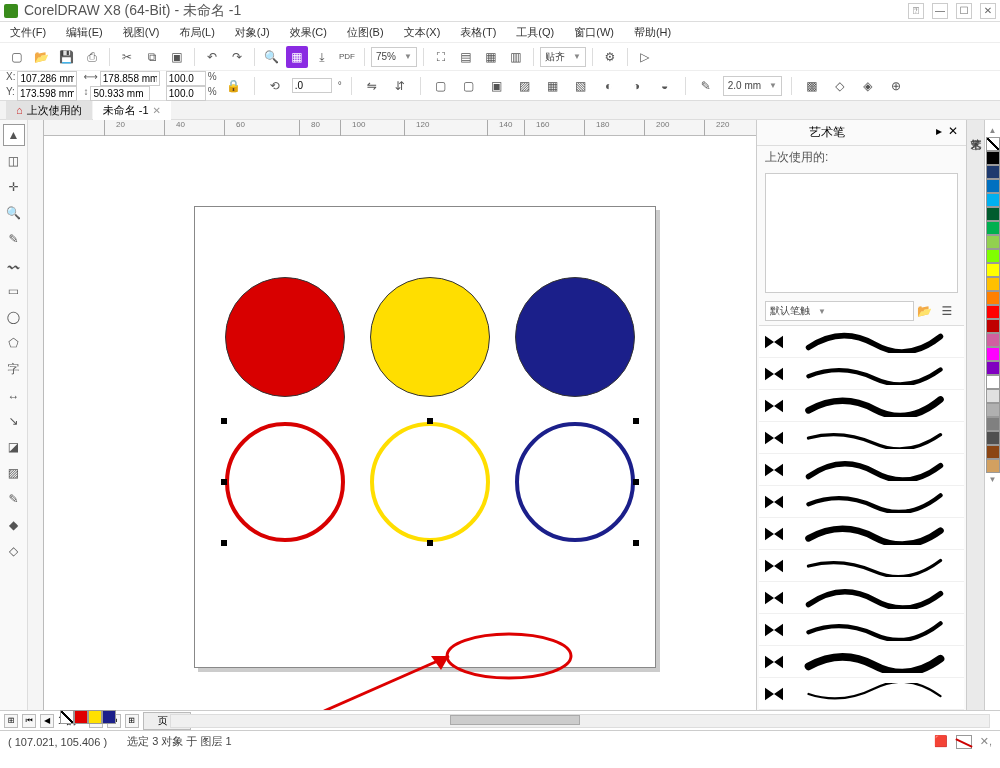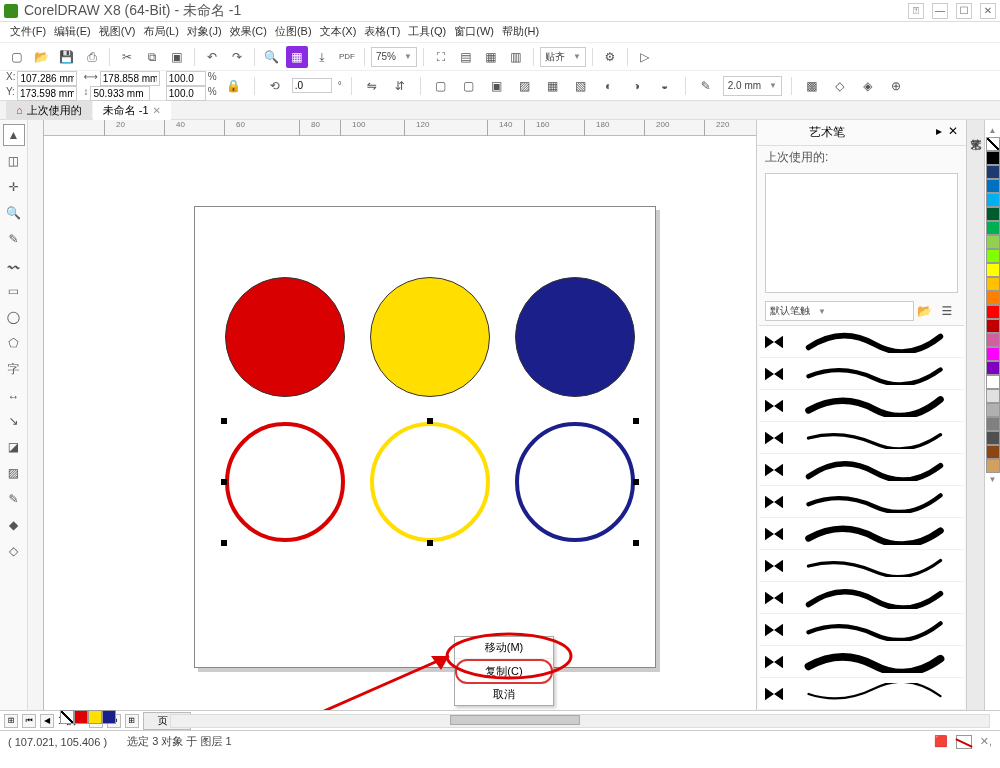--- a/index.html
+++ b/index.html
@@ -6,21 +6,21 @@
 body { background:#fff; font-size:11px; color:#000; overflow:hidden; width:1000px; height:768px; position:relative; }
 
 
 .titlebar { height:22px; display:flex; align-items:center; padding:0 4px; border-bottom:1px solid #ddd; }
 .titlebar .logo { width:14px; height:14px; background:#3a8c1c; margin-right:6px; border-radius:2px; }
 .titlebar .title { color:#555; font-size:14px; flex:1; }
 .titlebar .winbtns { display:flex; gap:8px; }
 .titlebar .winbtns span { width:16px; height:16px; display:flex; align-items:center; justify-content:center; color:#666; border:1px solid #ccc; font-size:10px; }
 
 
-.menubar { height:20px; display:flex; align-items:flex-start; padding:0 6px; gap:0; }
+.menubar { height:20px; display:flex; align-items:center; padding:0 6px; gap:12px; }
 .menubar span { padding:2px 4px; color:#333; font-size:11px; }
 
 
 .toolbar { height:28px; display:flex; align-items:center; padding:0 6px; gap:3px; border-top:1px solid #eee; }
 .tbtn { width:22px; height:22px; border:1px solid transparent; display:flex; align-items:center; justify-content:center; color:#555; font-size:12px; border-radius:2px; }
 .tbtn.purple { background:#8a2be2; color:#fff;}
 .sep { width:1px; height:18px; background:#ddd; margin:0 3px; }
 .combo { height:20px; border:1px solid #ccc; padding:0 4px; display:flex; align-items:center; gap:4px; background:#fff; font-size:10px; color:#444;}
 .combo .arrow { font-size:8px; color:#888; margin-left:4px;}
 
@@ -285,25 +285,20 @@
         <div class="sel-handle" style="left:26px; top:211px;"></div>
         <div class="sel-handle" style="left:232px; top:211px;"></div>
         <div class="sel-handle" style="left:438px; top:211px;"></div>
         <div class="sel-handle" style="left:26px; top:272px;"></div>
         <div class="sel-handle" style="left:438px; top:272px;"></div>
         <div class="sel-handle" style="left:26px; top:333px;"></div>
         <div class="sel-handle" style="left:232px; top:333px;"></div>
         <div class="sel-handle" style="left:438px; top:333px;"></div>
       </div>
 
-      <div class="context-popup">
-        <div>移动(M)</div>
-        <div class="hi">复制(C)</div>
-        <div>取消</div>
-      </div>
 
       <svg class="arrow-anno" style="left:275px; top:490px; width:270px; height:90px;">
         <ellipse cx="190" cy="30" rx="62" ry="22" fill="none" stroke="#d00" stroke-width="3"></ellipse>
         <path d="M5 85 L130 30" stroke="#d00" stroke-width="3" fill="none"></path>
         <path d="M130 30 L112 30 L122 44 Z" fill="#d00"></path>
       </svg>
     </div>
   </div>
 
   <div class="docker">

